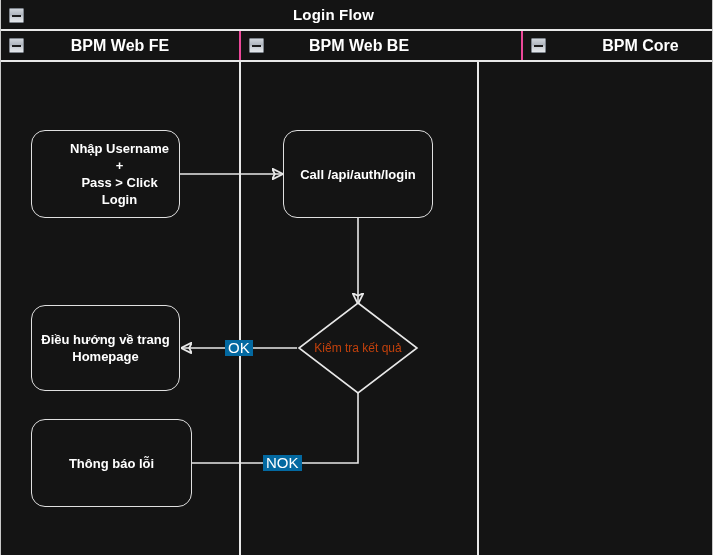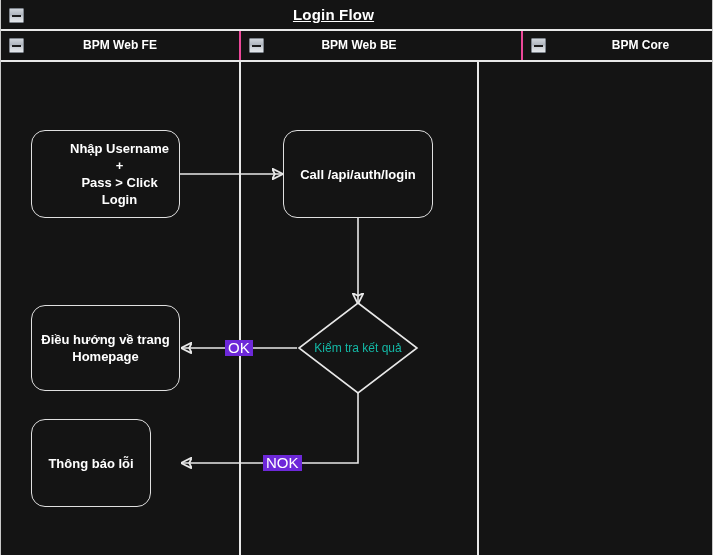--- a/index.html
+++ b/index.html
@@ -33,21 +33,20 @@
   .title-bar .title-text {
     position: absolute;
     left: 0; top: 0;
     width: 665px;
     line-height: 29px;
     text-align: center;
     color: #ffffff;
     font-size: 15px;
     font-weight: bold;
     letter-spacing: 0.2px;
-    text-decoration: underline;
   }
 
   
   .collapse-icon {
     position: absolute;
     width: 15px; height: 15px;
     box-sizing: border-box;
     background: linear-gradient(180deg, #cfd4da 0%, #aeb4bd 48%, #c3c8cf 52%, #e6e9ec 100%);
     border: 1px solid #7e848c;
     border-radius: 1px;
@@ -74,21 +73,21 @@
     top: 0; height: 29px;
     box-sizing: border-box;
   }
   .lane-header .lane-title {
     position: absolute;
     left: 0; top: 0;
     width: 100%;
     line-height: 29px;
     text-align: center;
     color: #ffffff;
-    font-size: 12px;
+    font-size: 16px;
     font-weight: bold;
   }
   .lane-header .collapse-icon { left: 8px; top: 7px; }
   .lane-header.lane-div { border-left: 2px solid #ec4899; }
 
   
   .lane-divider {
     position: absolute;
     top: 62px;
     width: 2px;
@@ -121,21 +120,21 @@
     width: 120px; height: 92px;
   }
   .diamond-wrap svg { position: absolute; left: 0; top: 0; overflow: visible; }
   .diamond-wrap .diamond-label {
     position: absolute;
     left: -6px; top: 0;
     width: 132px; height: 92px;
     display: flex;
     align-items: center;
     justify-content: center;
-    color: #14b8a6;
+    color: #c2410c;
     font-size: 12px;
     text-align: center;
     line-height: 15px;
   }
 
   
   #connectors {
     position: absolute;
     left: 0; top: 0;
     width: 713px; height: 555px;
@@ -145,21 +144,21 @@
     stroke: #e8e8e8;
     stroke-width: 1.6;
     fill: none;
   }
 
   
   .edge-label {
     position: absolute;
     color: #ffffff;
     font-size: 15px;
-    background: #6d28d9;
+    background: #0369a1;
     padding: 0 3px;
     line-height: 16px;
     white-space: nowrap;
   }
 </style>
 </head>
 <body>
 
 <div id="canvas">
 
@@ -219,17 +218,17 @@
       <polygon points="60,1 119,46 60,91 1,46" fill="#141414" stroke="#e8e8e8" stroke-width="1.6"></polygon>
     </svg>
     <span class="diamond-label">Kiểm tra kết quả</span>
   </div>
 
   <div class="node" style="left:30px;top:305px;width:149px;height:86px;">
     <span class="node-label">Điều hướng về trang
 Homepage</span>
   </div>
 
-  <div class="node" style="left:30px;top:419px;width:120px;height:88px;">
+  <div class="node" style="left:30px;top:419px;width:161px;height:88px;">
     <span class="node-label">Thông báo lỗi</span>
   </div>
 
 </div>
 
 </body></html>

